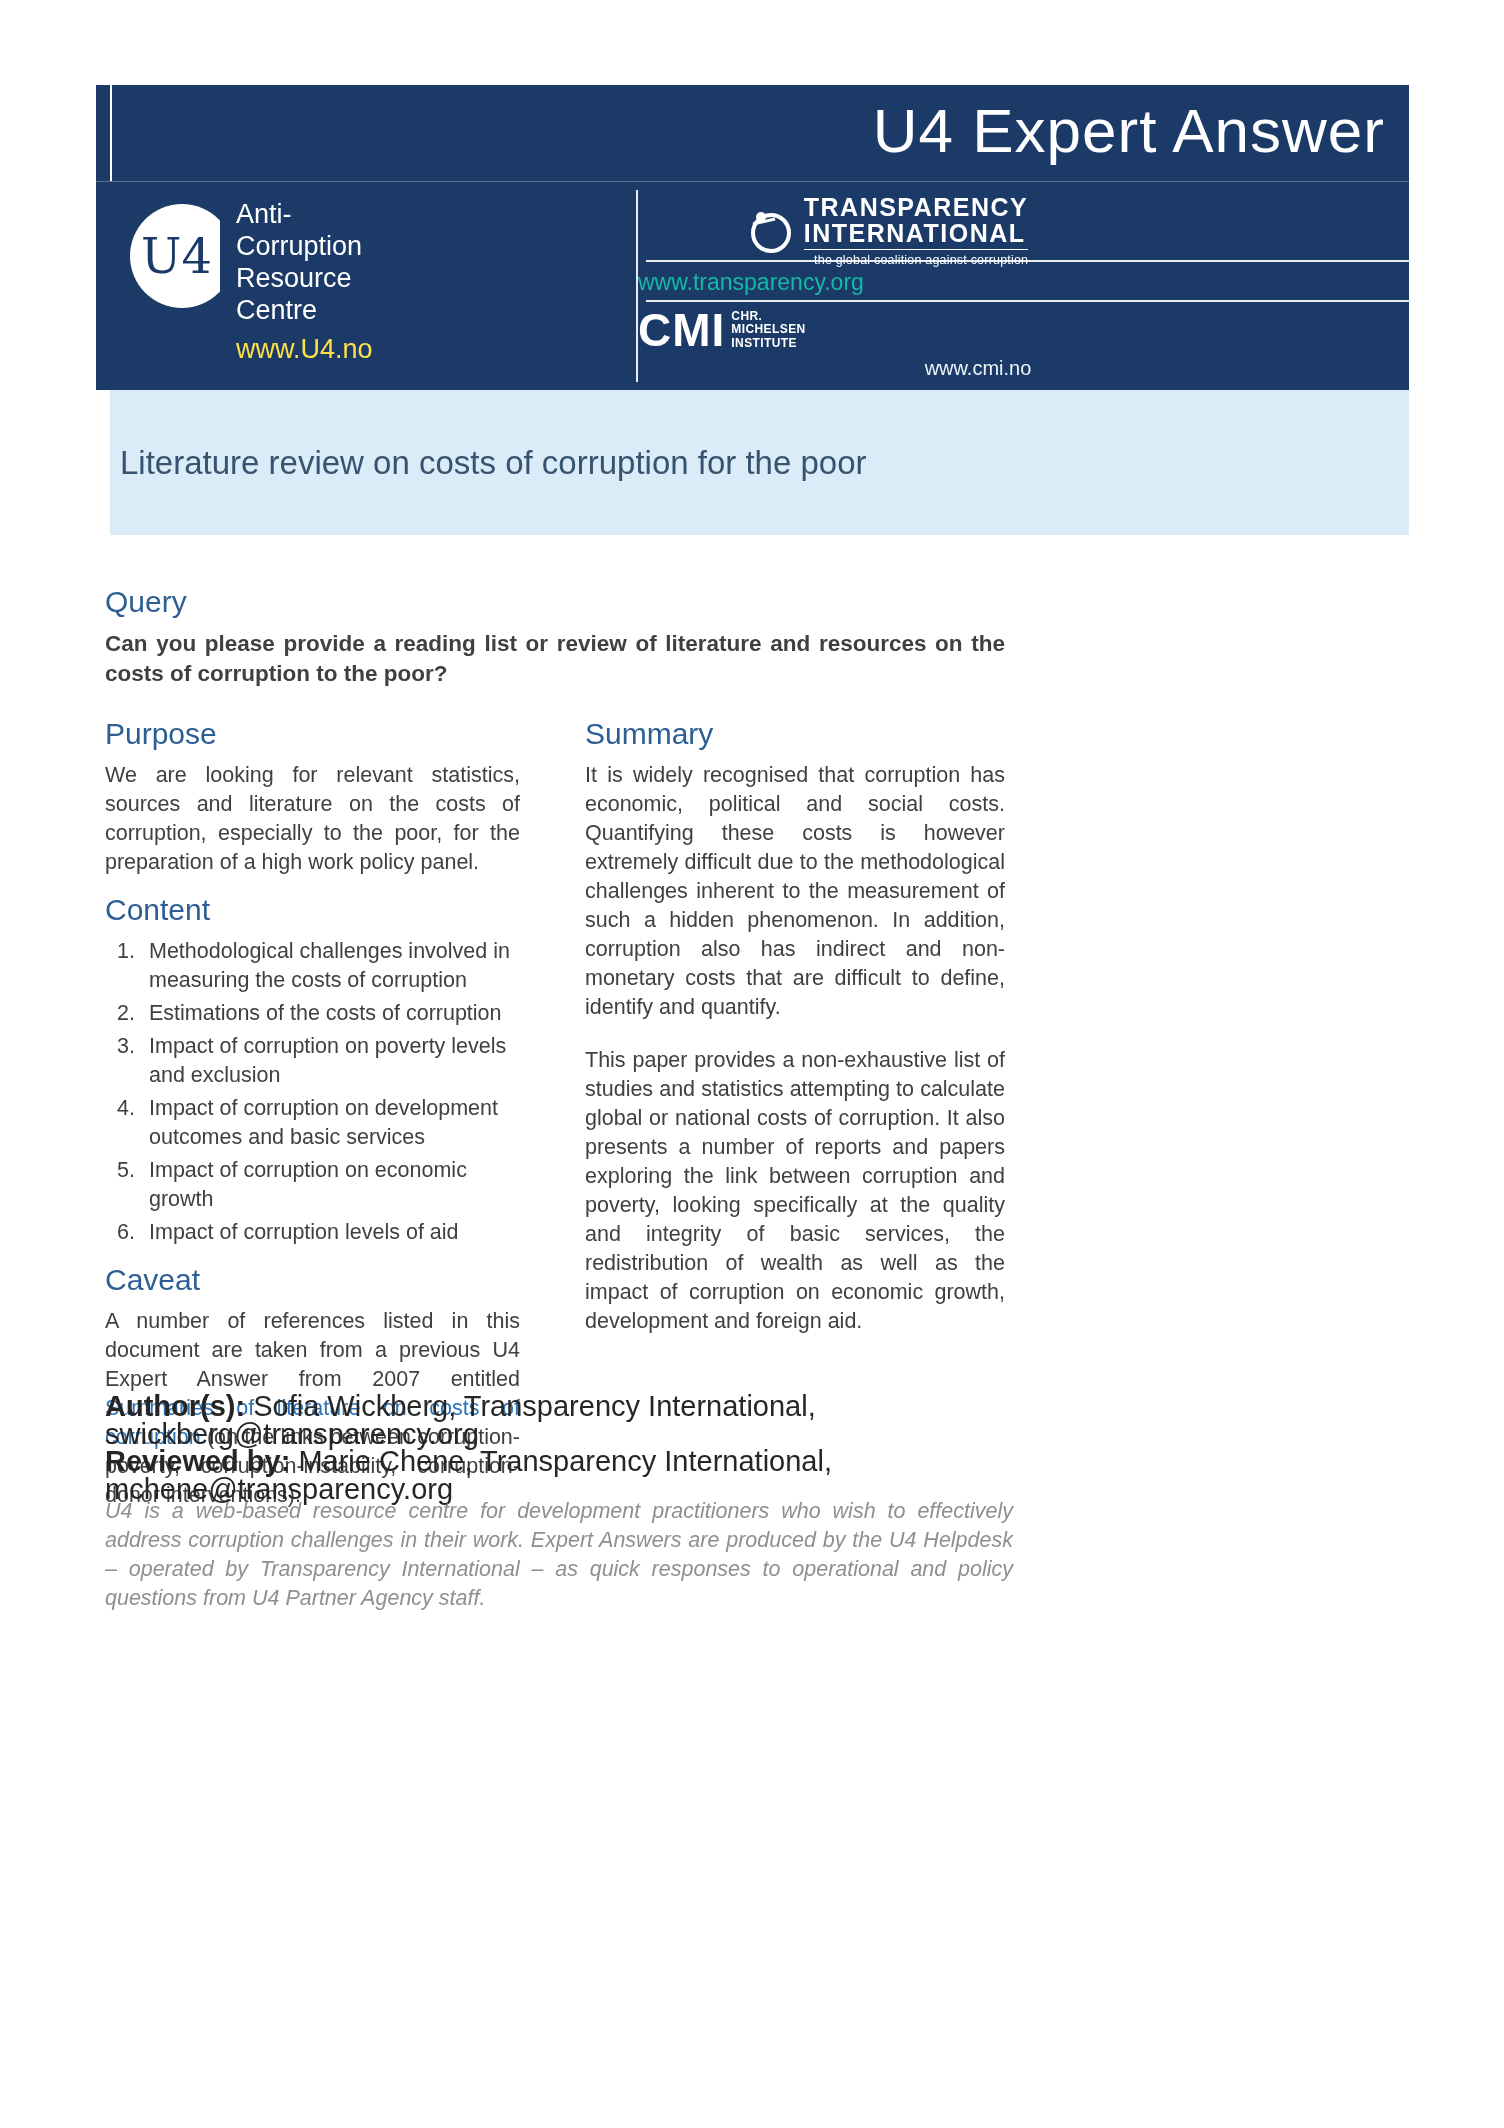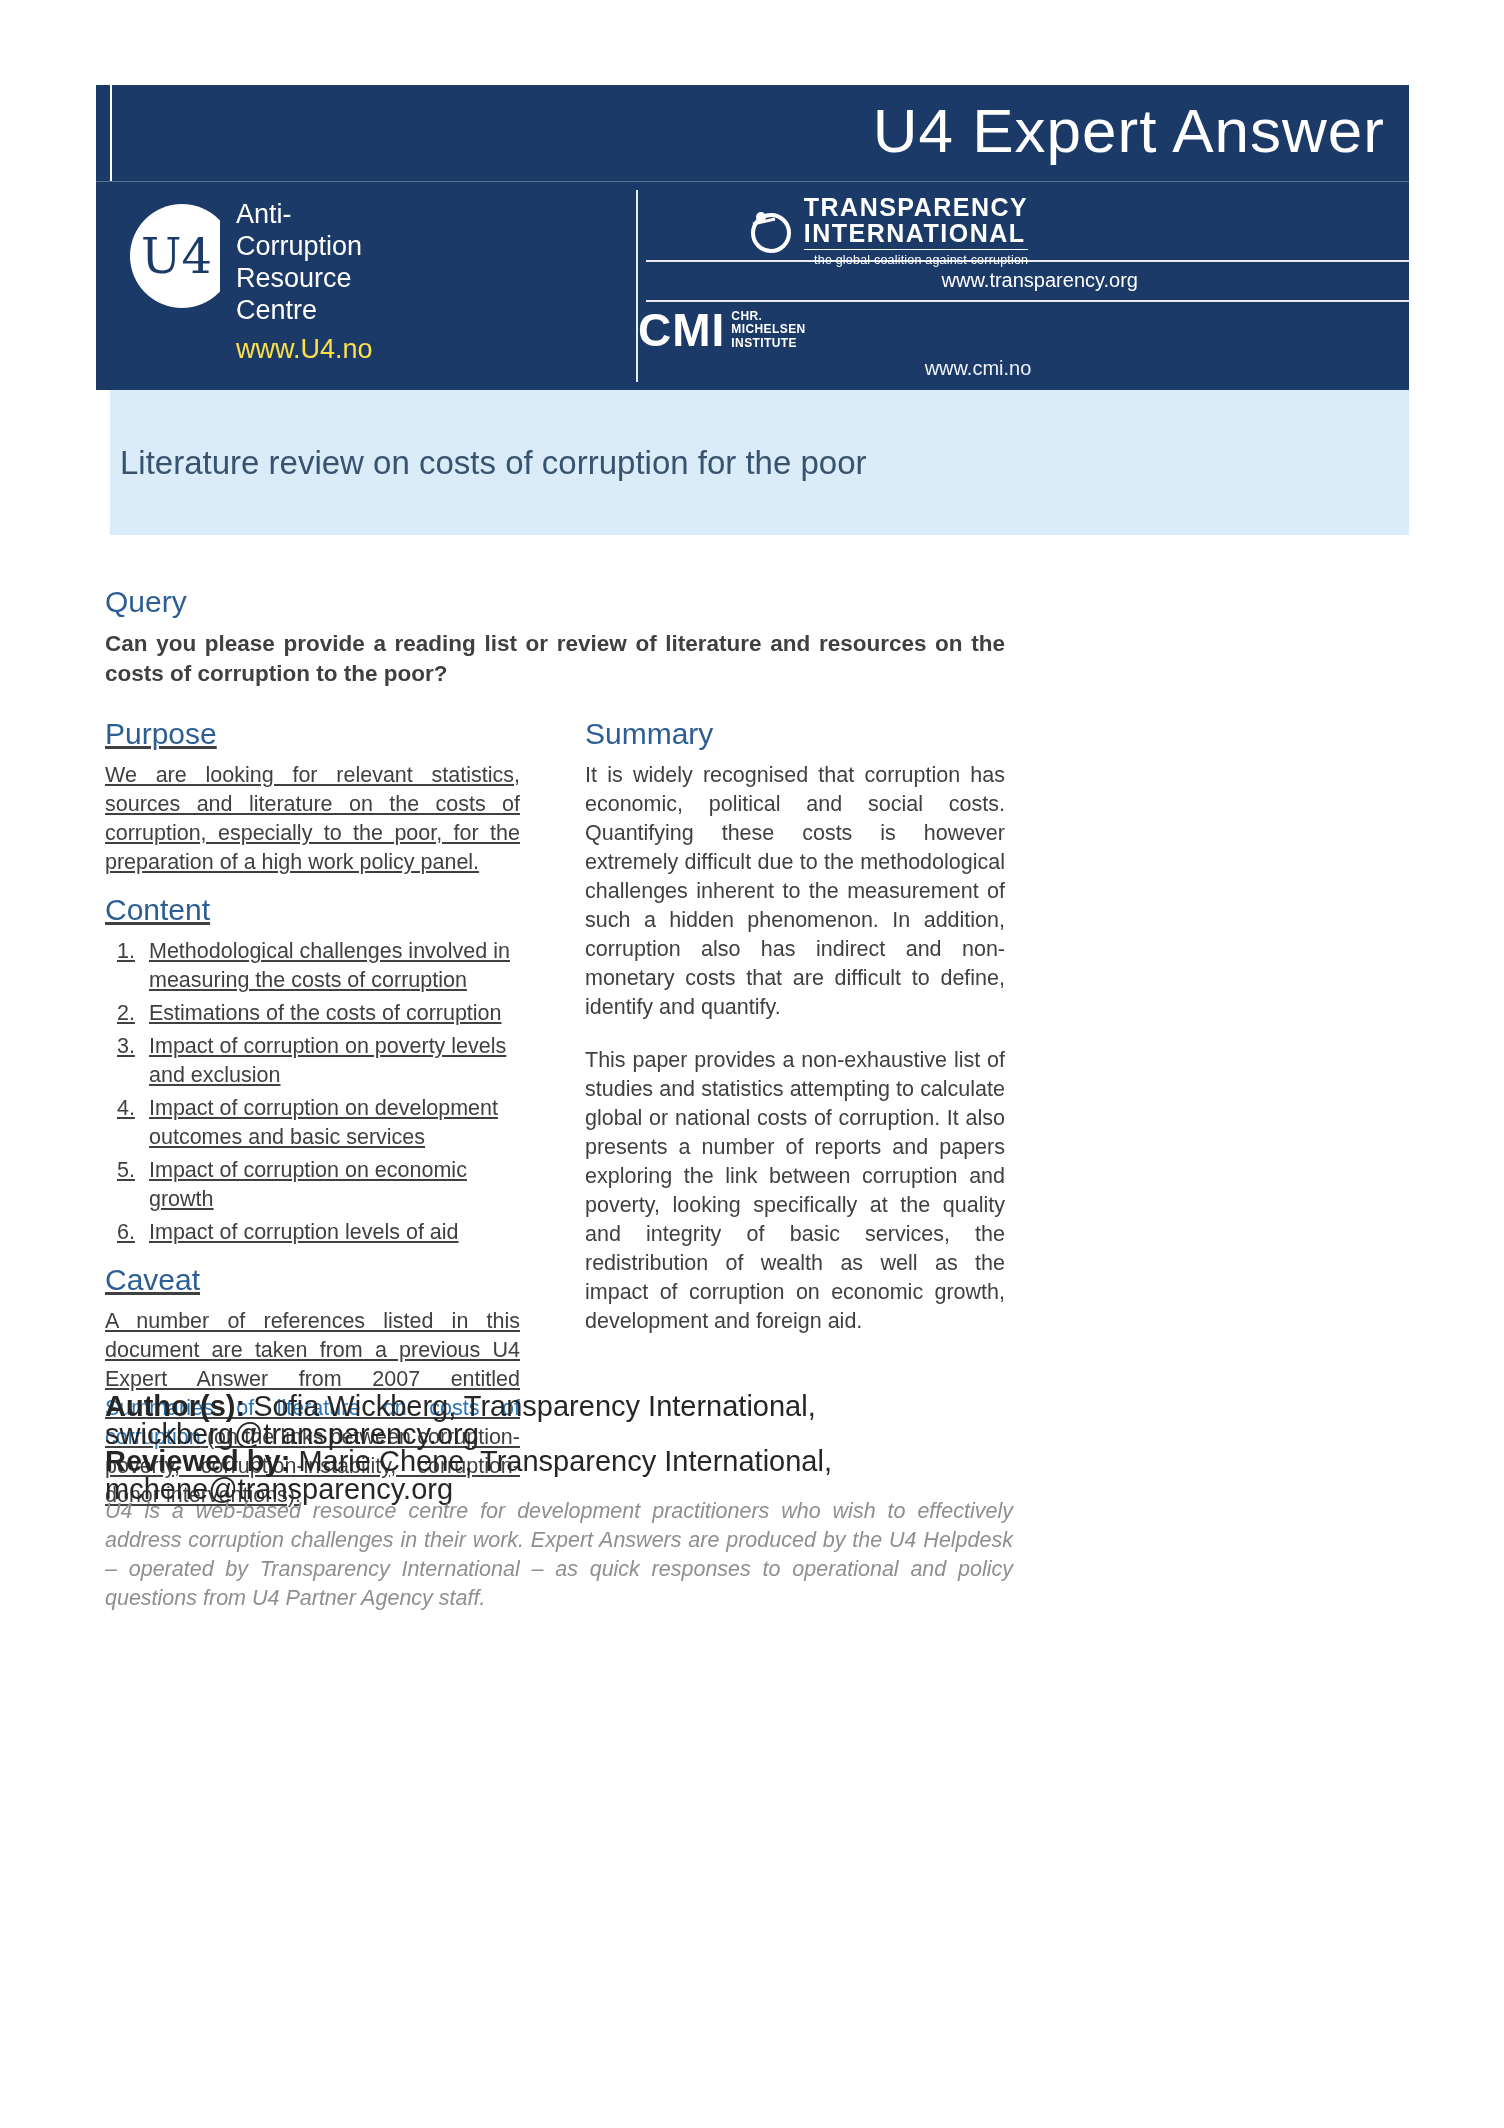--- a/index.html
+++ b/index.html
@@ -33,40 +33,40 @@
   .logo-right { position:absolute; left:542px; right:0; top:0; height:100%; }
   .hline { position:absolute; left:8px; right:0; height:2px; background:rgba(255,255,255,0.9); }
   .hline-1 { top:78px; }
   .hline-2 { top:118px; }
   .ti-block { position:absolute; left:0; top:12px; width:500px; display:flex;
               justify-content:center; align-items:center; gap:10px; }
   .ti-text { color:#ffffff; }
   .ti-line { font-size:25px; font-weight:700; letter-spacing:1.5px; line-height:26px; }
   .ti-tagline { font-size:12.5px; font-weight:400; letter-spacing:0.2px; border-top:1.5px solid #ffffff;
                 margin-top:3px; padding-top:3px; text-align:right; }
-  .ti-url { position:absolute; top:87px; left:0; width:500px; text-align:right;
-            color:#ffffff; font-size:20px; }
+  .ti-url { position:absolute; top:87px; left:0; width:500px; text-align:left;
+            color:#14b8a6; font-size:23px; }
   .cmi-block { position:absolute; top:125px; left:0; width:500px; display:flex;
                align-items:center; gap:6px; }
   .cmi-name { color:#ffffff; font-size:46px; font-weight:700; letter-spacing:1px; line-height:46px; }
   .cmi-sub { color:#ffffff; font-size:12px; font-weight:700; line-height:13.5px; letter-spacing:0.4px; }
   .cmi-url { position:absolute; top:175px; left:90px; width:500px; text-align:center;
              color:#eef4fa; font-size:20px; }
 
   
   .title-band { position:absolute; left:110px; top:390px; width:1299px; height:145px; background:#d9ecf7; }
   .doc-title { position:absolute; left:10px; top:50%; transform:translateY(-50%);
                font-size:33px; color:#37536f; }
 
   
   .content { position:absolute; left:105px; top:585px; width:900px; color:#404040; }
   .section-heading { font-size:30px; color:#2c5e93; font-weight:400; margin:0 0 10px 0; line-height:34px; }
   .query-text { font-size:22.5px; font-weight:700; line-height:30px; text-align:justify; margin:0 0 28px 0; }
   .columns { display:flex; gap:65px; }
-  .col-left { width:415px;text-decoration:underline; }
+  .col-left { width:415px; }
   .col-right { width:420px; }
   .mt { margin-top:16px; }
   .body-text { font-size:21.5px; line-height:29px; text-align:justify; margin:0; }
   .body-text + .body-text { margin-top:24px; }
   .toc { margin-top:4px; }
   .toc-item { display:flex; margin-bottom:4px; padding-left:12px; }
   .toc-num { width:32px; flex:none; font-size:21.5px; line-height:29px; }
   .toc-text { font-size:21.5px; line-height:29px; }
   .caveat-link { color:#2e74b5; text-decoration:none; cursor:pointer; }
 

